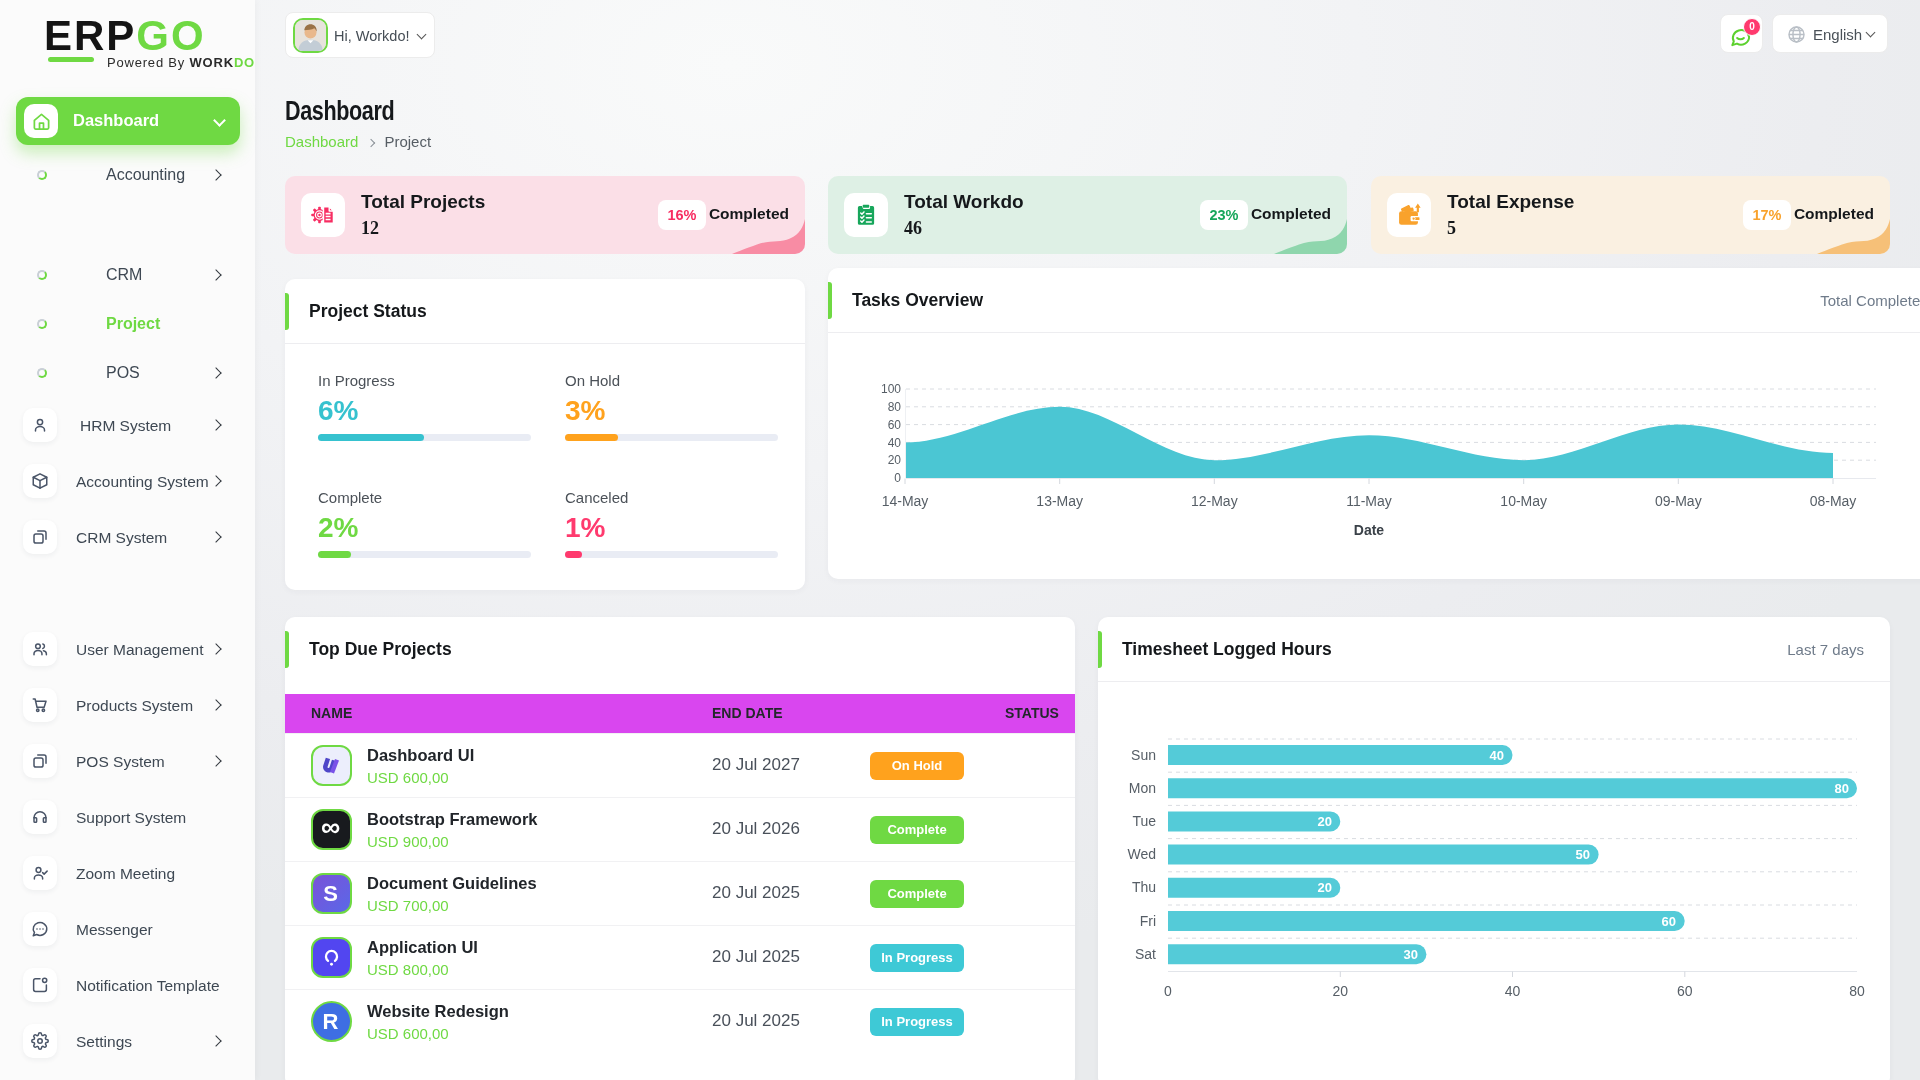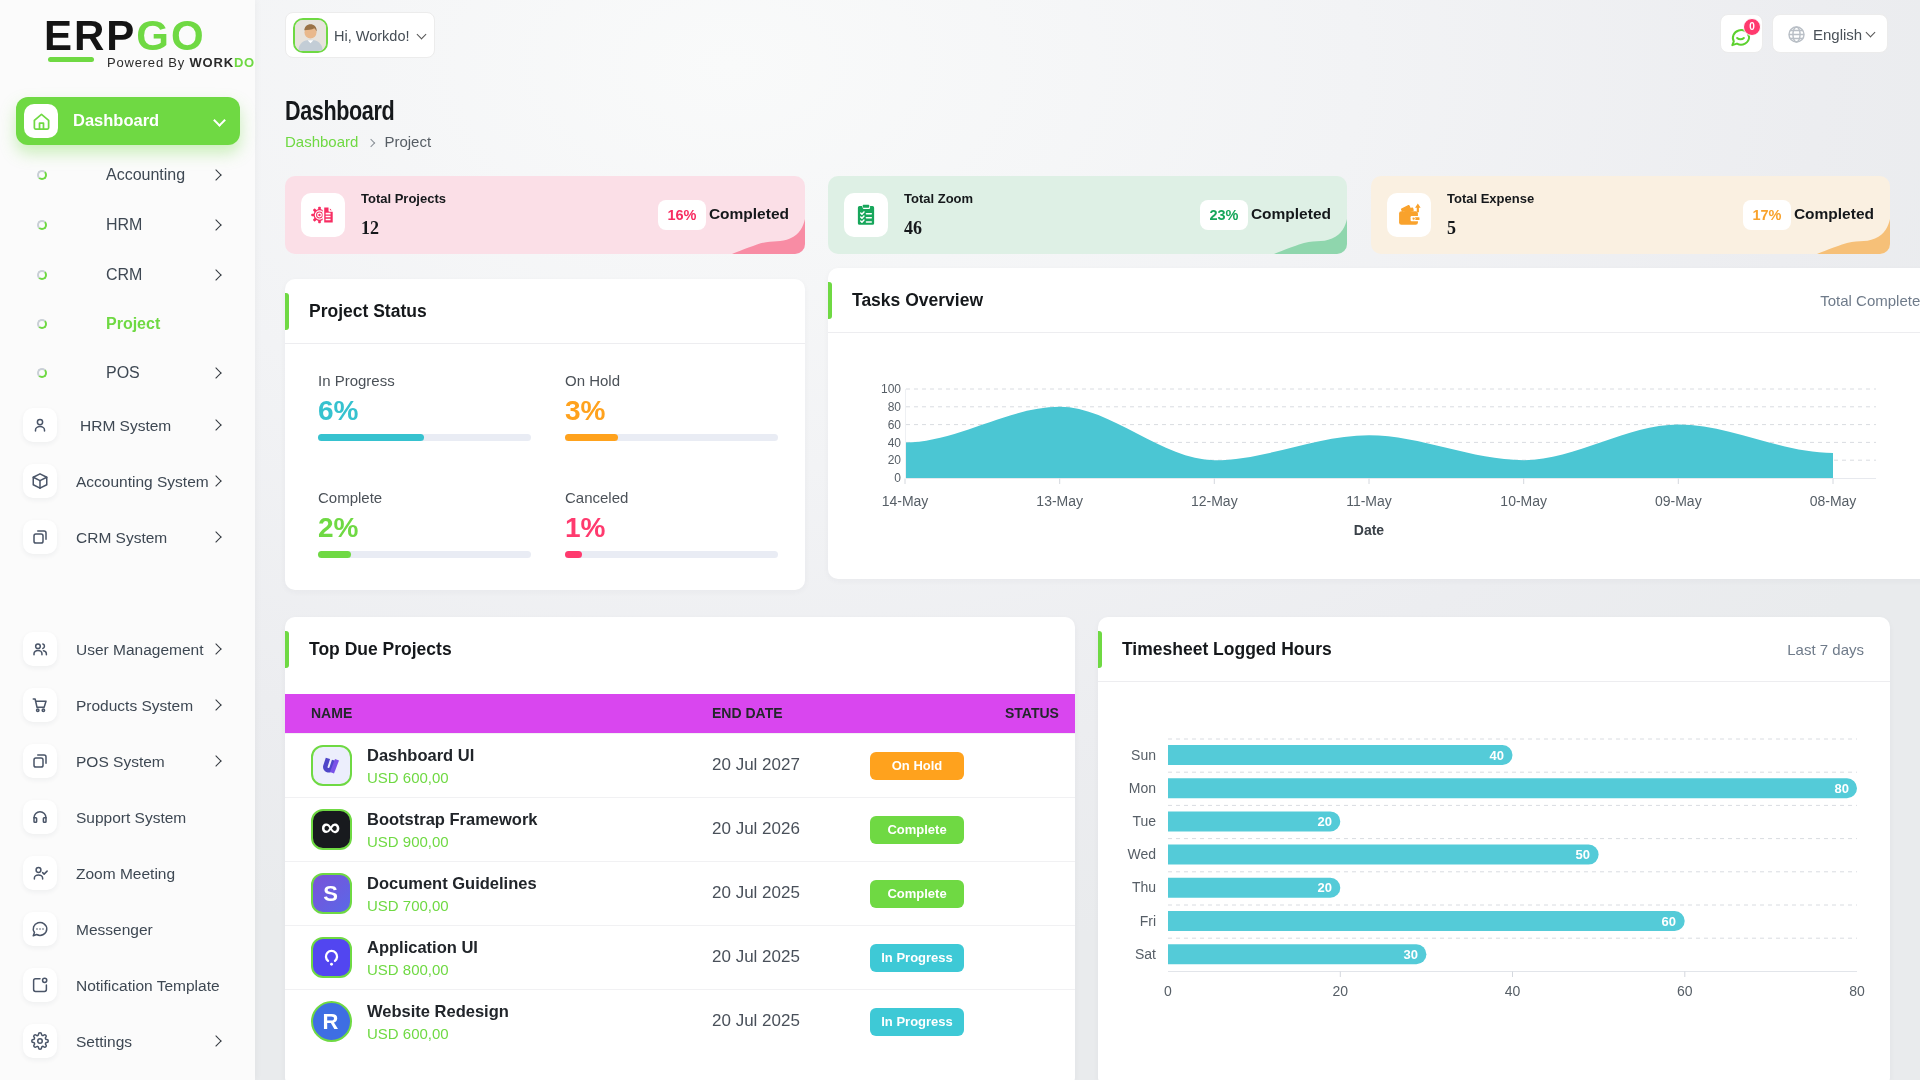--- a/index.html
+++ b/index.html
@@ -45,21 +45,21 @@
 
 
 h1.pagetitle { position:absolute; left:285px; top:96px; font-size:27px; font-weight:bold; color:#15181b; letter-spacing:-0.5px; transform:scaleX(0.8); transform-origin:left top; }
 .crumb { position:absolute; left:285px; top:133px; font-size:15px; color:#565d64; }
 .crumb .g { color:#6fd943; }
 .crumb .sep { display:inline-block; width:6px; height:6px; border-right:1.6px solid #8a9097; border-bottom:1.6px solid #8a9097; transform:rotate(-45deg); margin:1px 10px; }
 
 
 .stat { position:absolute; top:176px; height:78px; border-radius:10px; overflow:hidden; }
 .stat .ibox { position:absolute; left:16px; top:17px; width:44px; height:44px; background:#fff; border-radius:10px; display:flex; align-items:center; justify-content:center; }
-.stat .tt { position:absolute; left:76px; top:15px; font-size:13px; font-weight:bold; color:#15181b; }
+.stat .tt { position:absolute; left:76px; top:15px; font-size:19px; font-weight:bold; color:#15181b; }
 .stat .num { position:absolute; left:76px; top:42px; font-size:18px; font-weight:bold; color:#15181b;font-family:Liberation Serif, serif; }
 .stat .pct { position:absolute; top:24px; width:48px; height:30px; background:#fff; border-radius:8px; font-size:14.5px; font-weight:bold; text-align:center; line-height:30px; }
 .stat .done { position:absolute; top:29px; font-size:15.5px; font-weight:bold; color:#15181b; }
 .stat svg.wave { position:absolute; right:0; bottom:0; }
 
 
 .card { position:absolute; background:#fff; border-radius:10px; box-shadow:0 2px 6px rgba(40,50,70,0.04); }
 .card .hd { position:absolute; left:0; top:0; right:0; height:65px; border-bottom:1px solid #ededf0; }
 .card .hd .accent { position:absolute; left:0; top:14px; width:4px; height:37px; background:#6fd943; border-radius:0 3px 3px 0; }
 .card .hd .title { position:absolute; left:24px; top:22px; font-size:17.5px; font-weight:bold; color:#15181b; }
@@ -98,25 +98,20 @@
           <path d="M9.5 21.5 V14 h5 v7.5"></path>
         </svg>
     </div>
     <div class="txt">Dashboard</div>
     <div class="chev"></div>
   </div>
 
   <div class="m1" style="top:158px">
       <span class="donut"></span>
       <span class="t">Accounting</span>
-      <span class="c"></span>
-    </div>
-  <div class="m1" style="top:208px">
-      <span class="donut"></span>
-      <span class="t">HRM</span>
       <span class="c"></span>
     </div>
   <div class="m1" style="top:258px">
       <span class="donut"></span>
       <span class="t">CRM</span>
       <span class="c"></span>
     </div>
   <div class="m1 active" style="top:307px">
       <span class="donut"></span>
       <span class="t">Project</span>
@@ -321,21 +316,21 @@
         <g stroke="#fff" stroke-width="1.8" fill="none" stroke-linecap="round" stroke-linejoin="round">
           <path d="M9.5 13.5 l1.5 1.5 2.5 -2.8"></path>
           <path d="M9.5 18.5 l1.5 1.5 2.5 -2.8"></path>
           <path d="M9.5 23.5 l1.5 1.5 2.5 -2.8"></path>
           <path d="M16.5 14.5 h6"></path>
           <path d="M16.5 19.5 h6"></path>
           <path d="M16.5 24.5 h6"></path>
         </g>
       </svg>
     </div>
-  <div class="tt">Total Zoom</div>
+  <div class="tt">Total Workdo</div>
   <div class="num">46</div>
   <div class="pct" style="right:99px; color:#17a65b;">23%</div>
   <div class="done" style="right:16px;">Completed</div>
 </div>
 
 <div class="stat" style="left:1371px; width:519px; background:#faf0e1;">
   <svg class="wave" width="74" height="35" viewBox="0 0 74 35">
       <path d="M74,0 C72,8 69,15 59,19.5 C49,24 40,20.5 26,25.5 C15,29.5 7,32.5 1,35 L74,35 Z" fill="#f6c078"></path>
     </svg>
   <div class="ibox">

